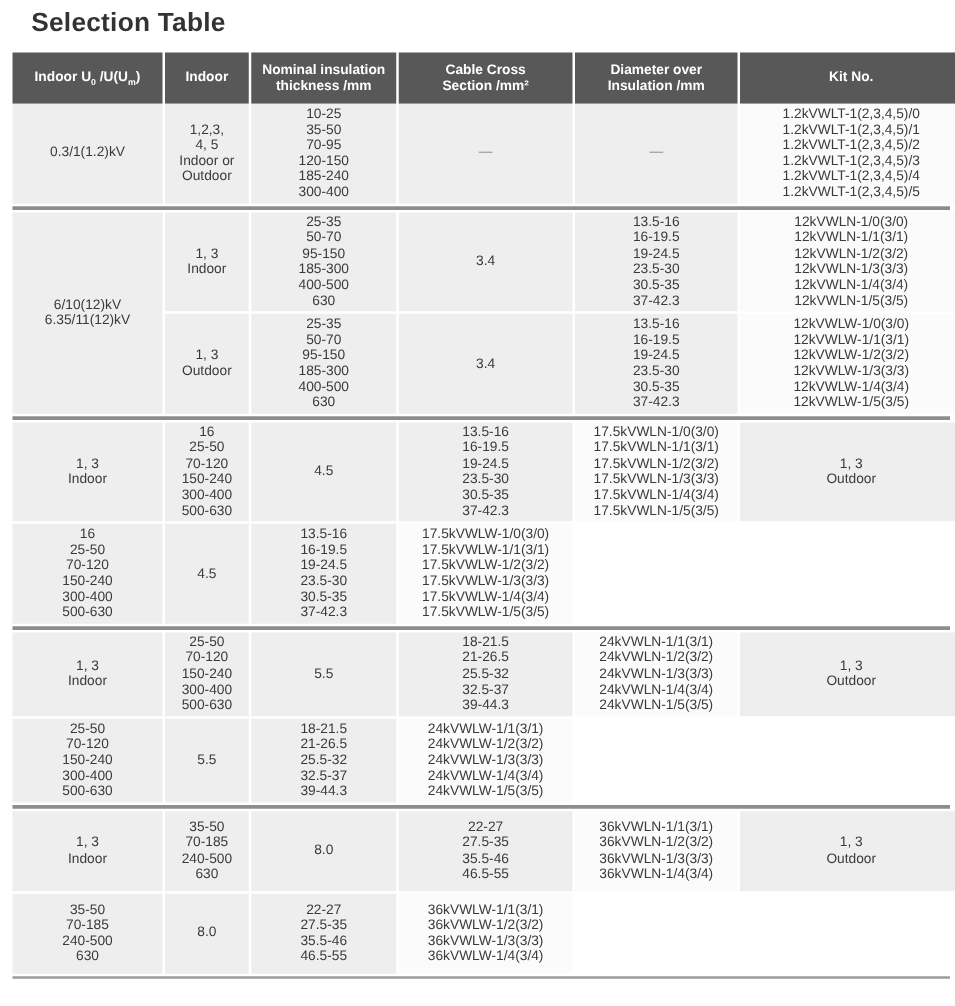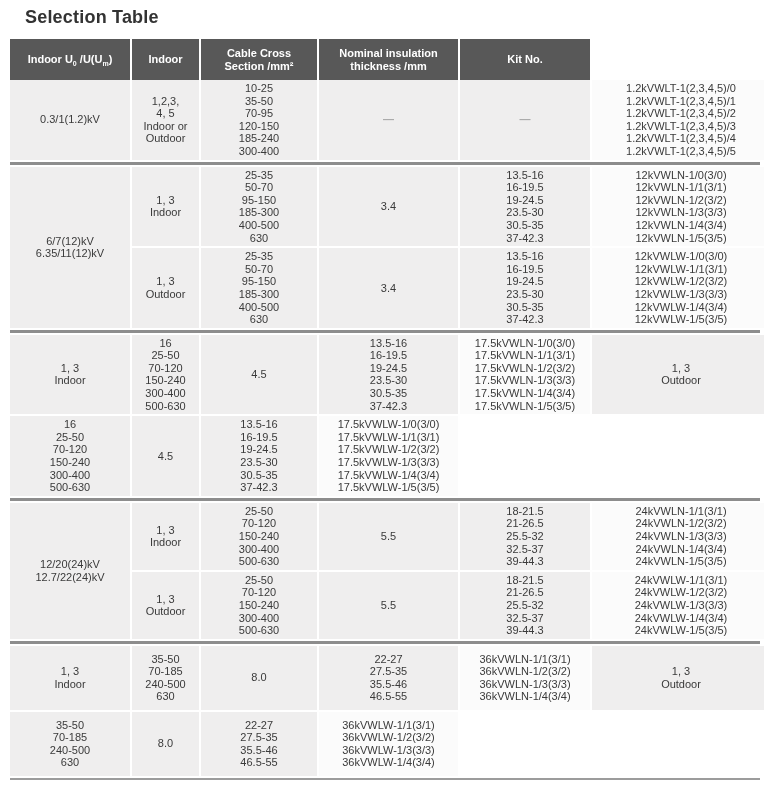--- a/index.html
+++ b/index.html
@@ -5,21 +5,21 @@
   * { box-sizing: border-box; margin: 0; padding: 0; }
   body {
     width: 764px; height: 805px;
     background: #ffffff;
     font-family: "Liberation Sans", sans-serif;
     color: #3a3a3a;
     overflow: hidden;
   }
   .page { width: 764px; height: 805px; overflow: hidden; }
   .title {
-    font-size: 18px;
+    font-size: 21px;
     font-weight: bold;
     color: #333333;
     margin: 7px 0 11px 25px;
     letter-spacing: 0.2px;
   }
   .table-wrap { margin-left: 10px; width: 750px; }
   .grid {
     display: grid;
     grid-template-columns: 120px 67px 116px 139px 130px 178px;
     gap: 2px;
@@ -62,24 +62,26 @@
 <body>
 
 <div class="page">
   <h1 class="title">Selection Table</h1>
 
   <div class="table-wrap">
 
     <div class="grid">
       <div class="hcell"><span><span>Indoor U</span><sub>0</sub><span> /U(U</span><sub>m</sub><span>)</span></span></div>
       <div class="hcell">Indoor</div>
+      <div class="hcell">Nominal insulation
+thickness /mm</div>
       <div class="hcell">Cable Cross
 Section /mm²</div>
-      <div class="hcell">Nominal insulation
-thickness /mm</div>
+      <div class="hcell">Diameter over
+Insulation /mm</div>
       <div class="hcell">Kit No.</div>
     </div>
 
     <div class="grid">
       <div class="cell voltage">0.3/1(1.2)kV</div>
       <div class="cell">1,2,3,
 4, 5
 Indoor or
 Outdoor</div>
       <div class="cell">10-25
@@ -94,21 +96,21 @@
 1.2kVWLT-1(2,3,4,5)/1
 1.2kVWLT-1(2,3,4,5)/2
 1.2kVWLT-1(2,3,4,5)/3
 1.2kVWLT-1(2,3,4,5)/4
 1.2kVWLT-1(2,3,4,5)/5</div>
     </div>
 
     <div class="divider"></div>
 
     <div class="grid">
-      <div class="cell voltage span2">6/7(12)kV
+      <div class="cell voltage span2">6/10(12)kV
 6.35/11(12)kV</div>
       <div class="cell">1, 3
 Indoor</div>
       <div class="cell">25-35
 50-70
 95-150
 185-300
 400-500
 630</div>
       <div class="cell">3.4</div>
@@ -190,22 +192,20 @@
 17.5kVWLW-1/1(3/1)
 17.5kVWLW-1/2(3/2)
 17.5kVWLW-1/3(3/3)
 17.5kVWLW-1/4(3/4)
 17.5kVWLW-1/5(3/5)</div>
     </div>
 
     <div class="divider"></div>
 
     <div class="grid">
-      <div class="cell voltage span2">12/20(24)kV
-12.7/22(24)kV</div>
       <div class="cell">1, 3
 Indoor</div>
       <div class="cell">25-50
 70-120
 150-240
 300-400
 500-630</div>
       <div class="cell">5.5</div>
       <div class="cell">18-21.5
 21-26.5

